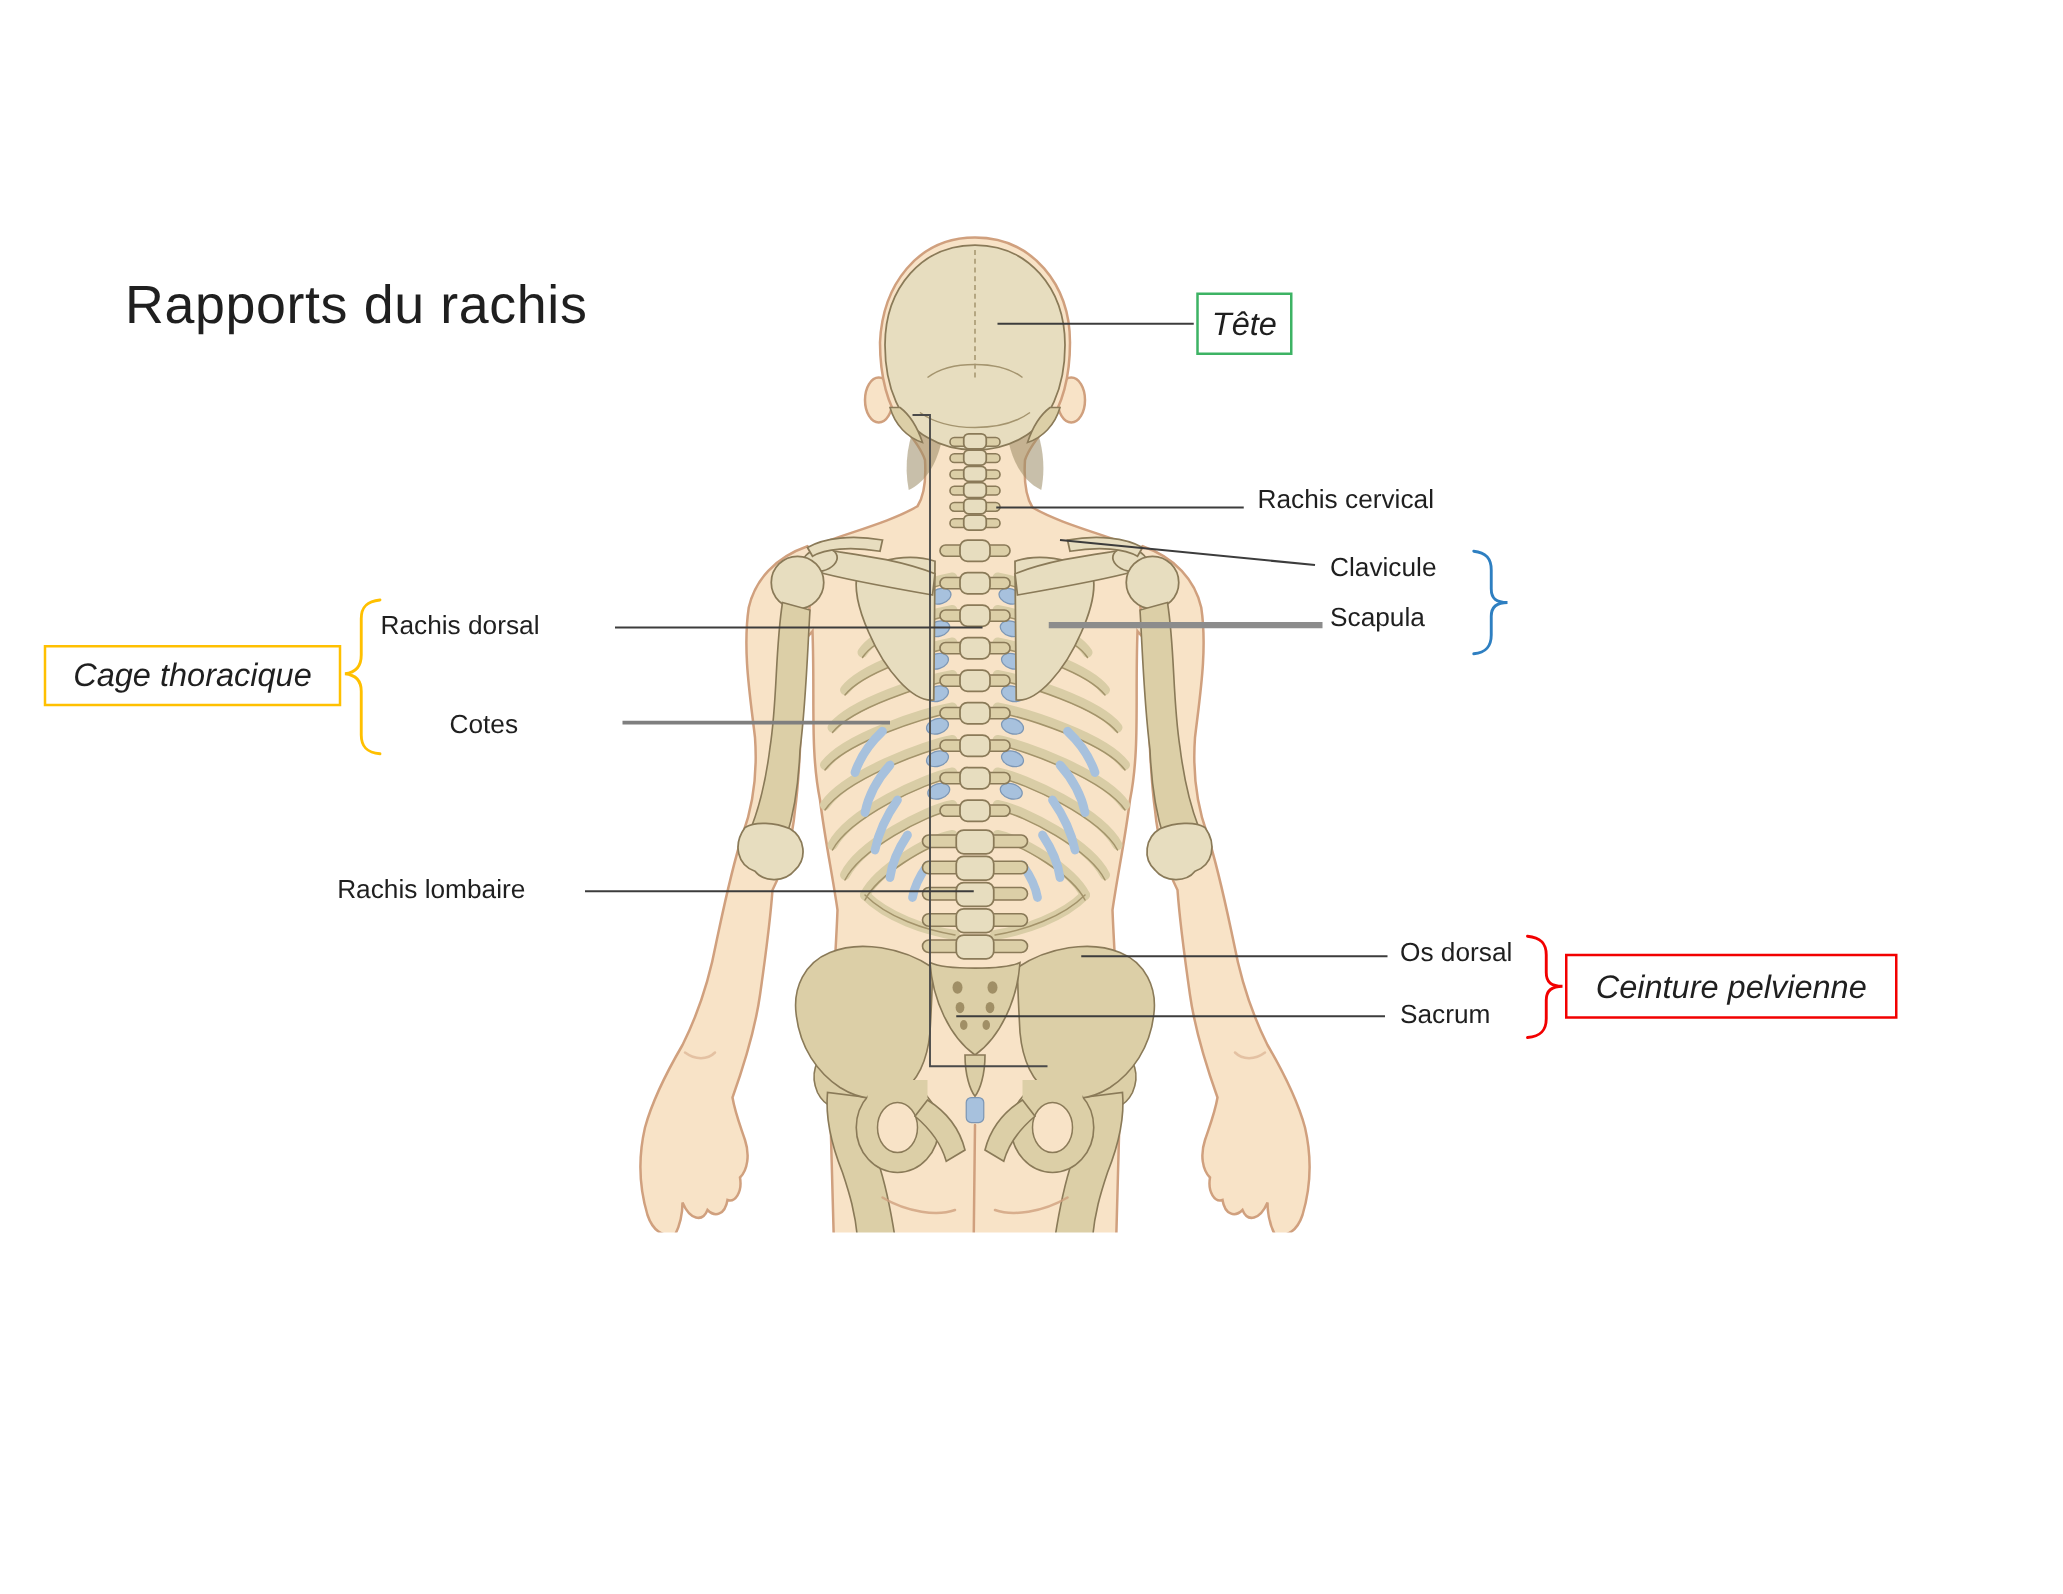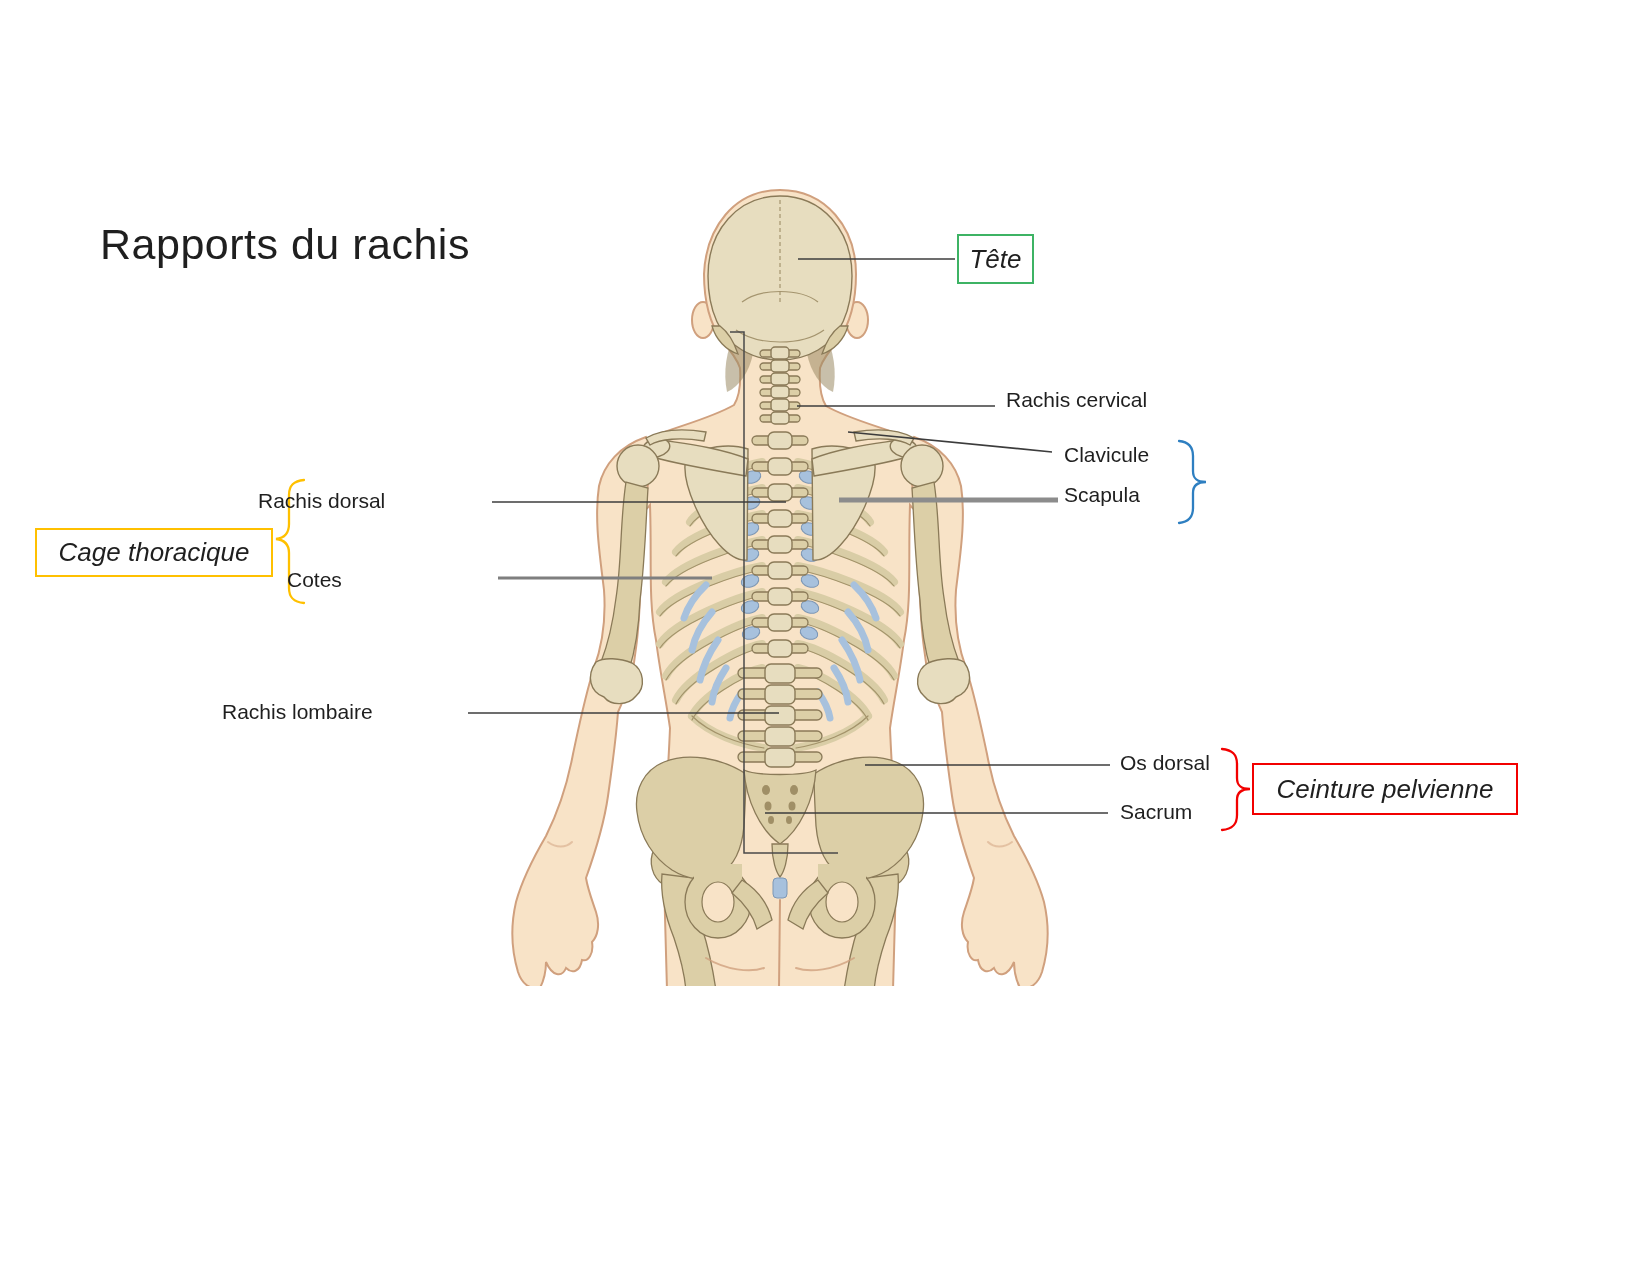--- a/index.html
+++ b/index.html
@@ -17,21 +17,21 @@
   .crease{fill:none;stroke:#d0a07e;stroke-width:2;stroke-linecap:round;}
   .shadow{fill:#9b8a64;opacity:.55;}
   .leader{stroke:#3c3c3c;stroke-width:1.7;fill:none;}
   .leader-thick{stroke:#8c8c8c;stroke-width:5;fill:none;}
   .leader-mid{stroke:#7f7f7f;stroke-width:3;fill:none;}
   .refline{stroke:#4a4a4a;stroke-width:1.5;fill:none;}
   .bracket{fill:none;stroke-width:2.3;stroke-linecap:round;}
 
   .lbl{position:absolute;font-size:21px;line-height:30px;white-space:nowrap;
        transform:translateY(-50%);}
-  .lbl.r{text-align:left;}
+  .lbl.r{text-align:center;}
   .gbox{position:absolute;background:#ffffff;border:2.4px solid #000;
         display:flex;align-items:center;justify-content:center;
         font-size:26px;white-space:nowrap;box-sizing:border-box;font-style:italic;}
   #page-title{position:absolute;left:100px;top:220px;font-size:43px;letter-spacing:.5px;}
 </style>
 </head>
 <body>
 
 <div id="stage">
 
@@ -234,27 +234,27 @@
 
   <div class="lbl" style="left:1006px;top:400px;">Rachis cervical</div>
 
   <div class="lbl" style="left:1064px;top:455px;">Clavicule</div>
 
   <div class="lbl" style="left:1064px;top:495px;">Scapula</div>
 
 
   <div class="lbl r" style="left:258px;top:501px;width:220px;">Rachis dorsal</div>
 
-  <div class="gbox" style="left: 35px; top: 516px; width: 238px; height: 49px; border-color: rgb(255, 192, 0); margin-top: 12px;">
+  <div class="gbox" style="left: 35px; top: 516px; width: 238px; height: 49px; border-color: rgb(255, 192, 0);">
     <span>Cage thoracique</span>
   </div>
 
   <div class="lbl r" style="left:287px;top:580px;width:200px;">Cotes</div>
 
-  <div class="lbl r" style="left:222px;top:712px;width:220px;">Rachis lombaire</div>
+  <div class="lbl r" style="left:235px;top:712px;width:220px;">Rachis lombaire</div>
 
   <div class="lbl" style="left:1120px;top:763px;">Os dorsal</div>
 
   <div class="lbl" style="left:1120px;top:812px;">Sacrum</div>
 
   <div class="gbox" style="left: 1252px; top: 763px; width: 266px; height: 52px; border-color: rgb(242, 0, 0);">
     <span>Ceinture pelvienne</span>
   </div>
 
 </div>

